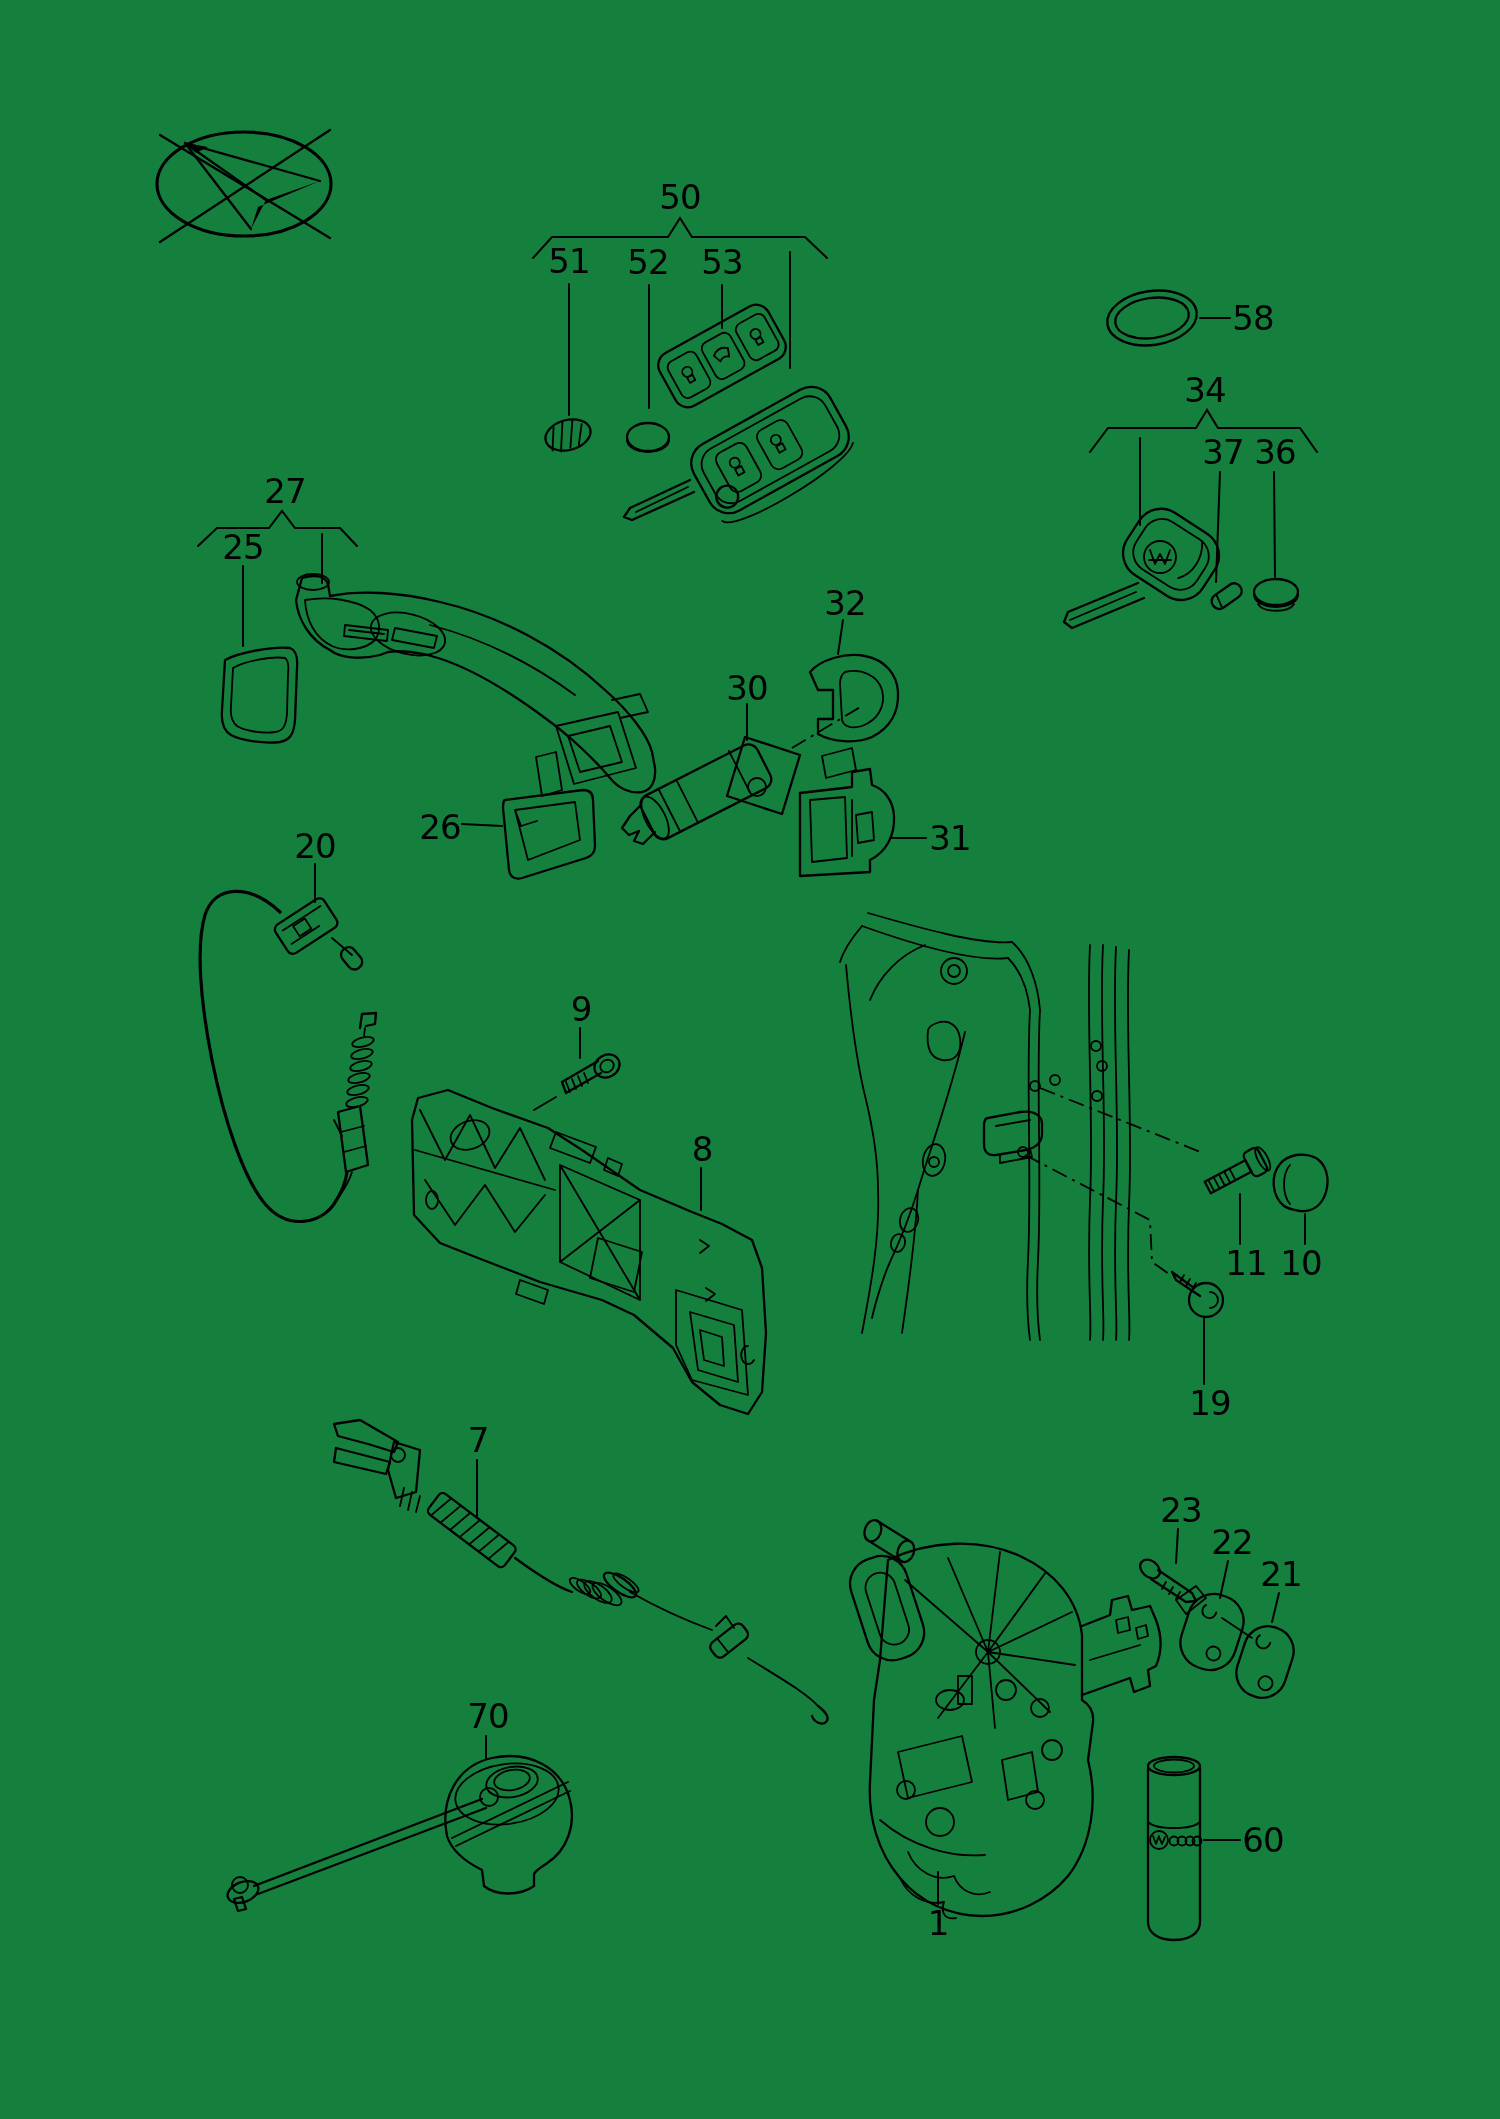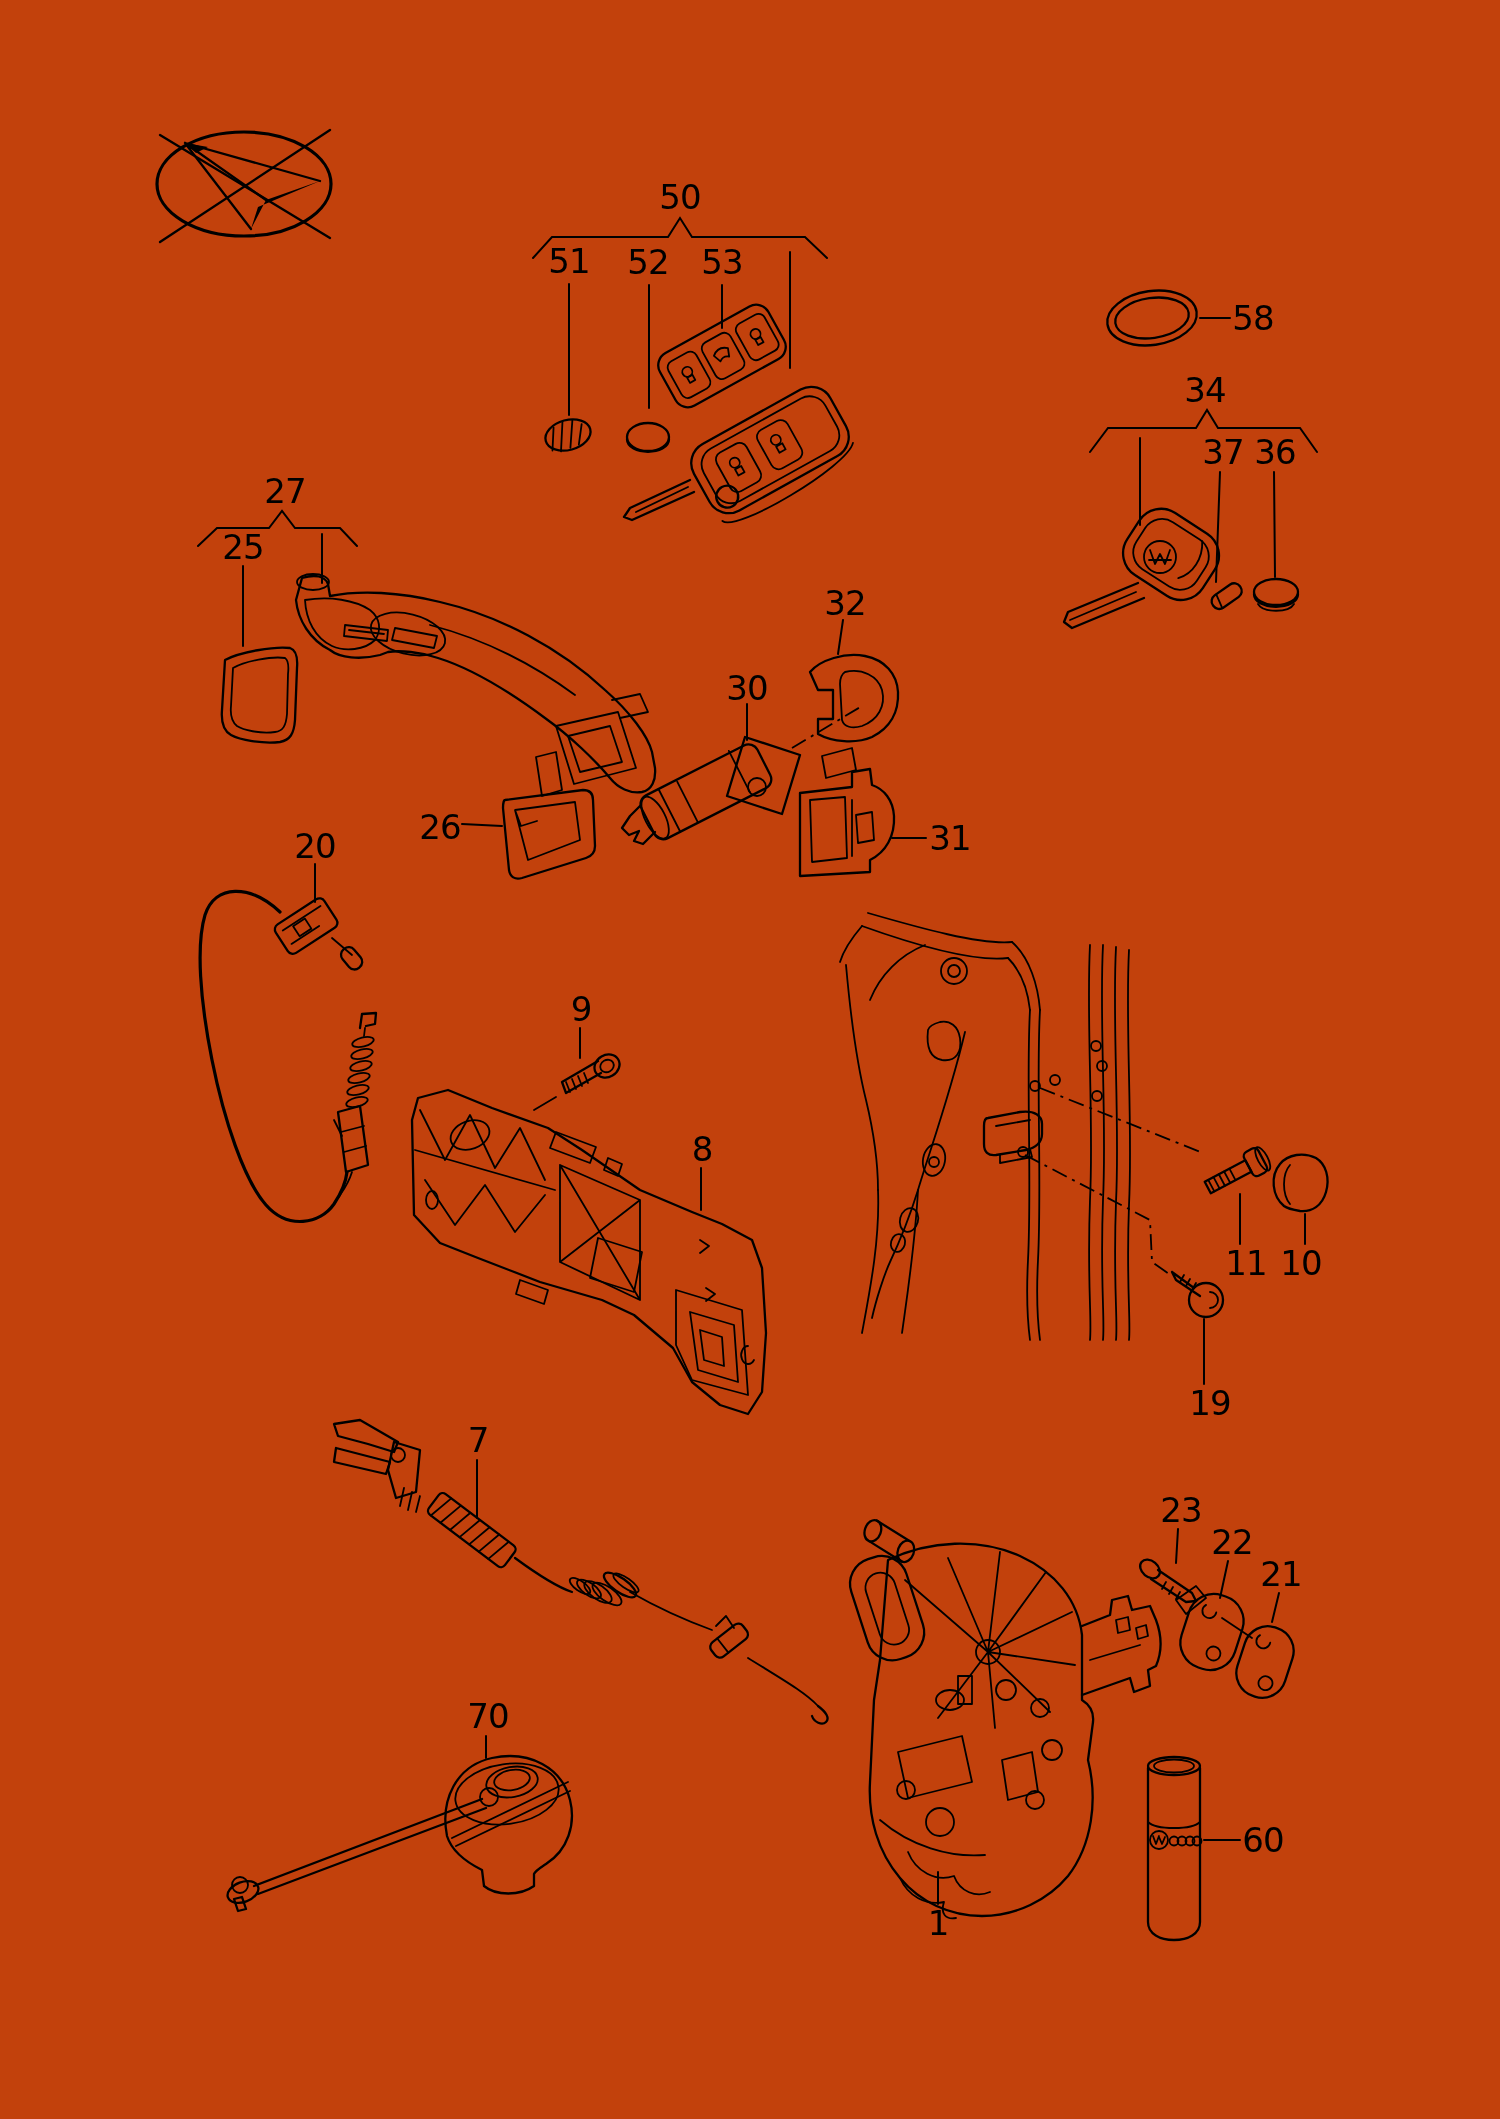--- a/index.html
+++ b/index.html
@@ -1,16 +1,16 @@
 <!DOCTYPE html>
 <html><head>
 <meta charset="utf-8">
 <style>
   html,body{margin:0;padding:0;background:#e8e8e8;}
-  .page{width:1500px;height:2119px;background:#c2410c;margin:0 auto;position:relative;}
+  .page{width:1500px;height:2119px;background:#15803d;margin:0 auto;position:relative;}
   svg{display:block;}
   svg text{
     font-family:"DejaVu Sans","Liberation Sans",sans-serif;
     font-size:34px;
     letter-spacing:-1px;
     fill:#000;
   }
   .ln{stroke:#000;stroke-width:2.3;fill:none;stroke-linecap:round;stroke-linejoin:round;}
   .thin{stroke:#000;stroke-width:1.8;fill:none;stroke-linecap:round;stroke-linejoin:round;}
   .thick{stroke:#000;stroke-width:3.2;fill:none;stroke-linecap:round;stroke-linejoin:round;}

